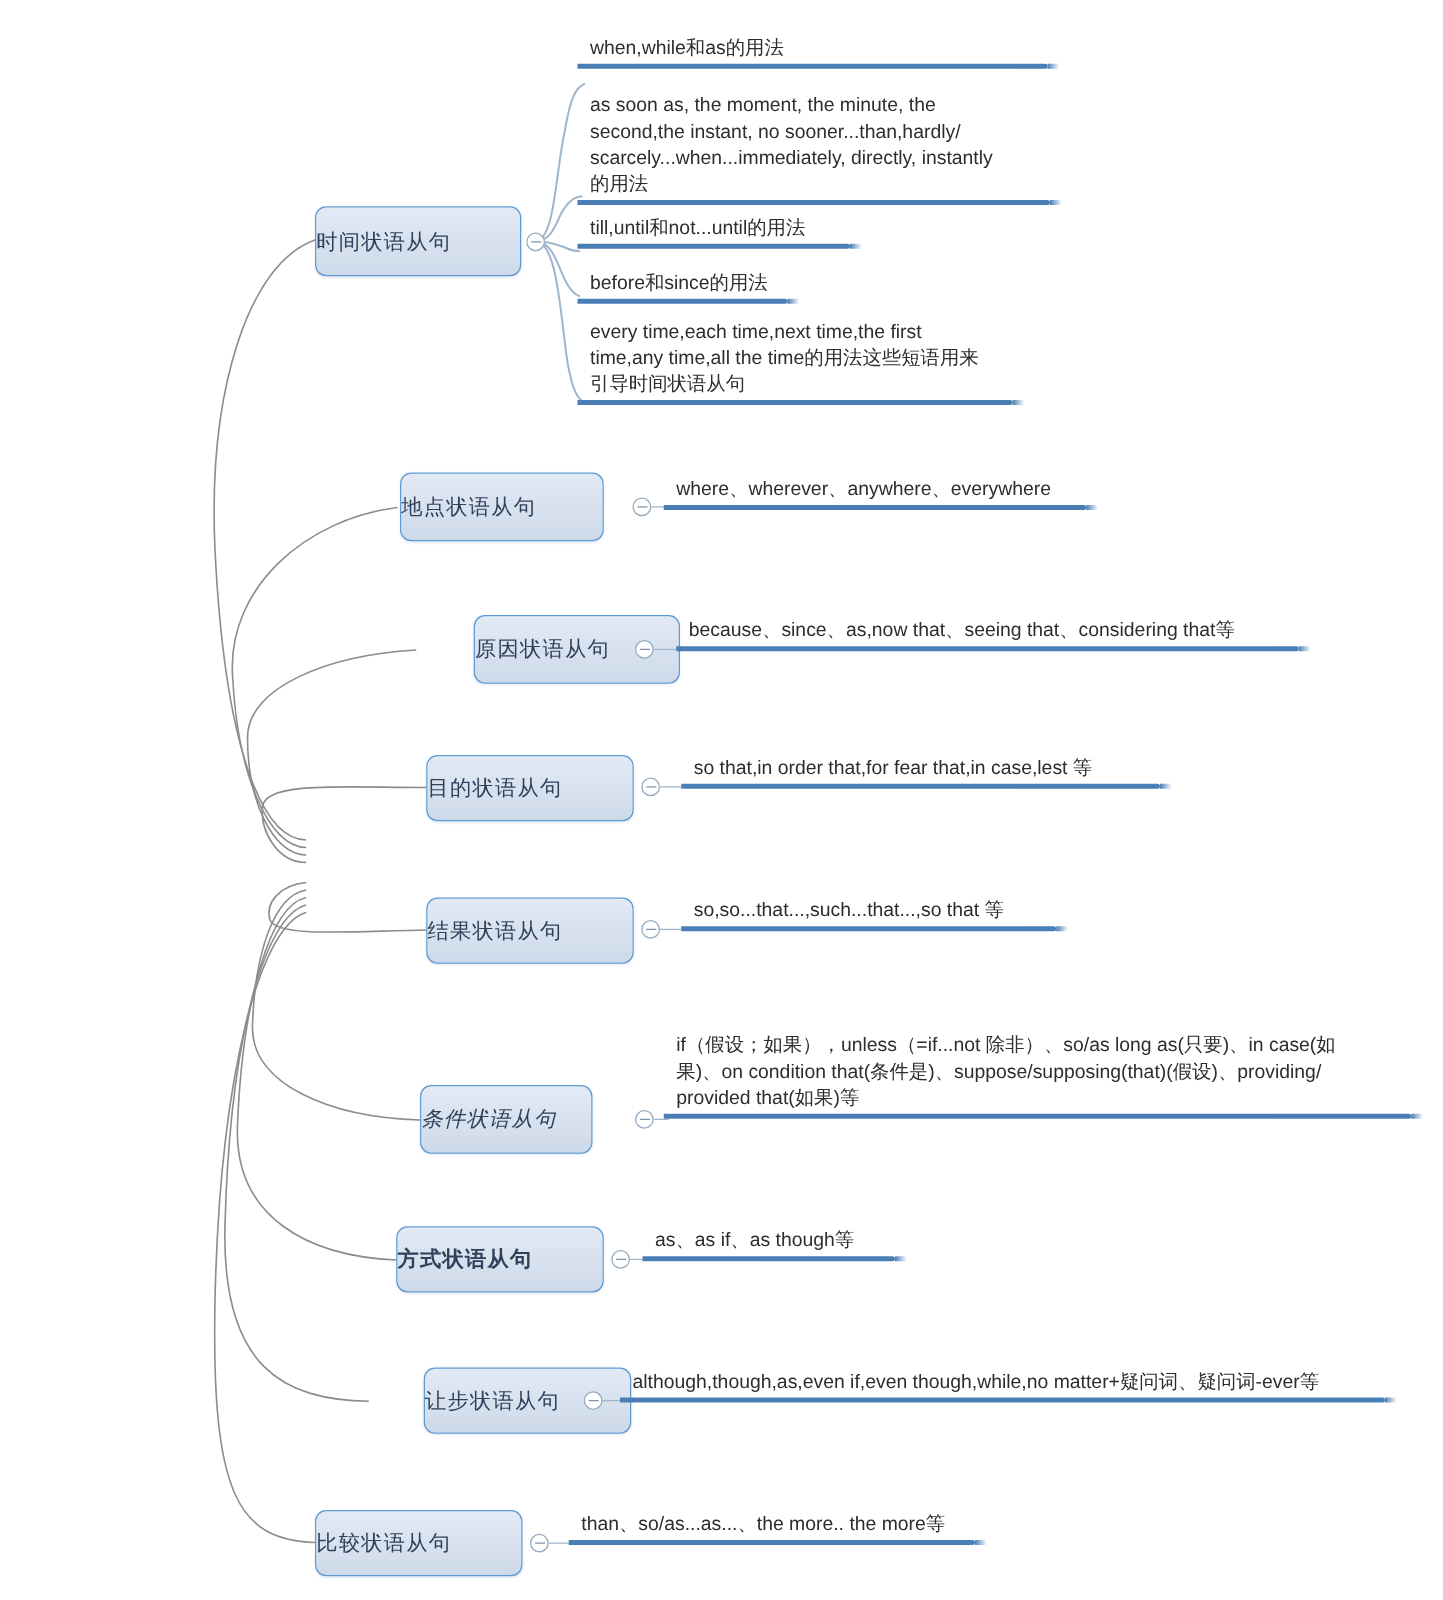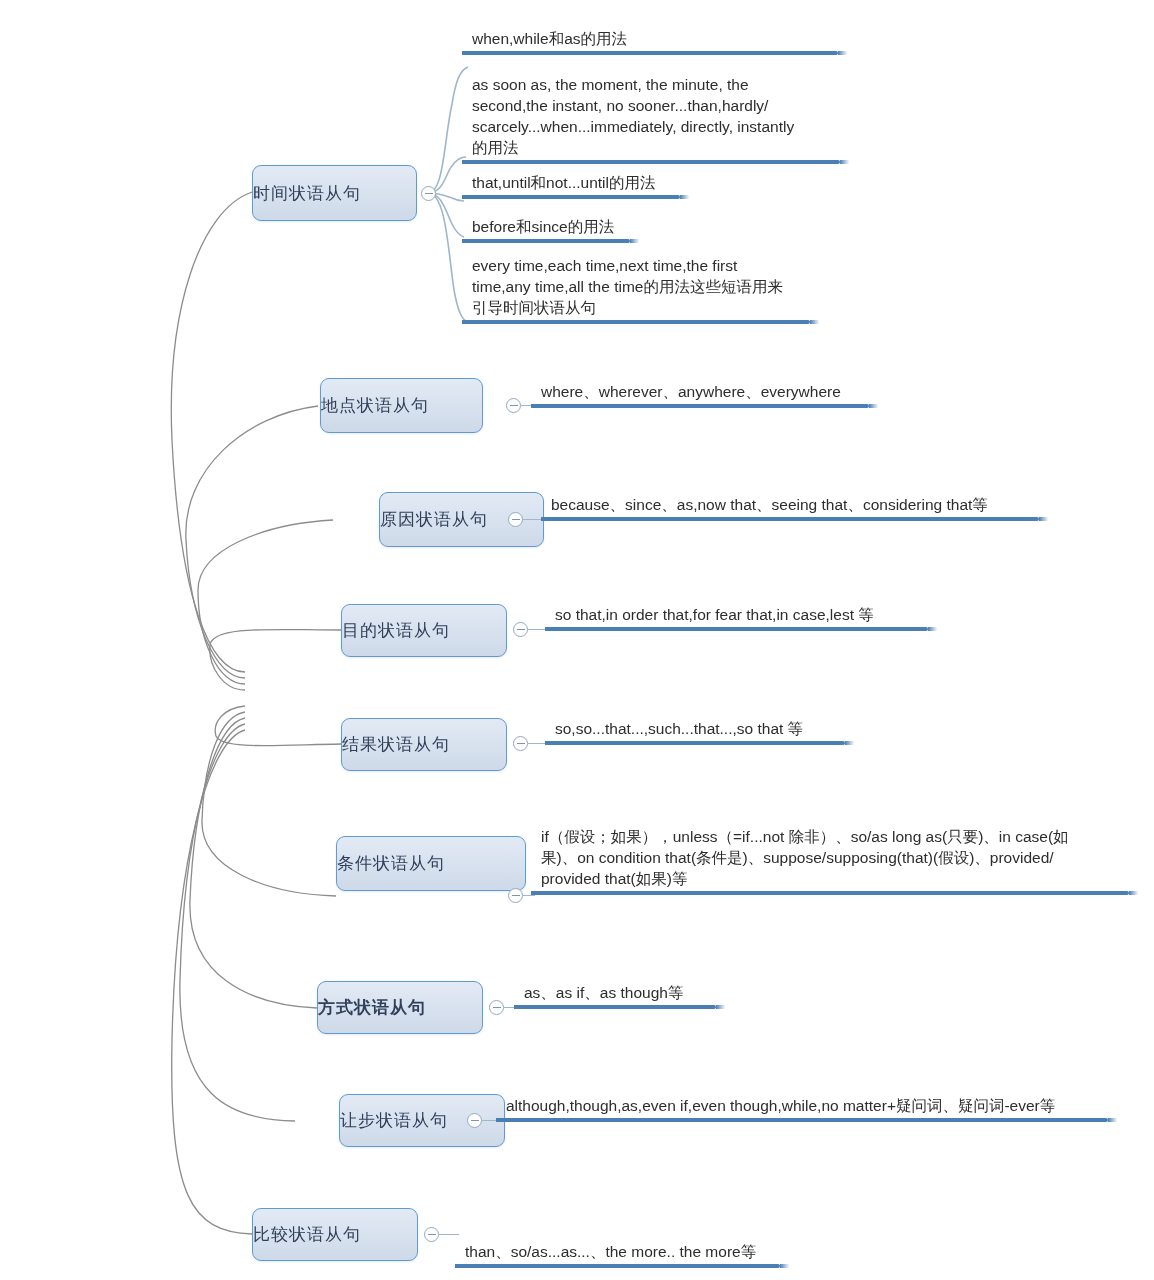--- a/index.html
+++ b/index.html
@@ -165,21 +165,21 @@
 
   <div class="leaf" style="left:462px; top:74px; width:380px;">
     <div class="leaf-text">as soon as, the moment, the minute, the
 second,the instant, no sooner...than,hardly/
 scarcely...when...immediately, directly, instantly
 的用法</div>
     <div class="leaf-bar" style="width:378px;"></div>
   </div>
 
   <div class="leaf" style="left:462px; top:172px; width:220px;">
-    <div class="leaf-text">that,until和not...until的用法</div>
+    <div class="leaf-text">till,until和not...until的用法</div>
     <div class="leaf-bar" style="width:218px;"></div>
   </div>
 
   <div class="leaf" style="left:462px; top:216px; width:170px;">
     <div class="leaf-text">before和since的用法</div>
     <div class="leaf-bar" style="width:168px;"></div>
   </div>
 
   <div class="leaf" style="left:462px; top:255px; width:350px;">
     <div class="leaf-text">every time,each time,next time,the first
@@ -221,28 +221,28 @@
   <div class="branch-node" style="left:341px; top:718px; width:166px; height:53px;">
     <span class="branch-label">结果状语从句</span>
   </div>
   <div class="toggle" style="left:513px; top:736px;"></div>
   <div class="stub" style="left:528px; top:743px; width:20px;"></div>
   <div class="leaf" style="left:545px; top:718px; width:302px;">
     <div class="leaf-text">so,so...that...,such...that...,so that 等</div>
     <div class="leaf-bar" style="width:300px;"></div>
   </div>
 
-  <div class="branch-node" style="left:336px; top:836px; width:190px; height:55px;">
+  <div class="branch-node" style="left:336px; top:868px; width:138px; height:55px;font-style:italic;">
     <span class="branch-label">条件状语从句</span>
   </div>
   <div class="toggle" style="left:508px; top:888px;"></div>
   <div class="stub" style="left:523px; top:895px; width:12px;"></div>
   <div class="leaf" style="left:531px; top:826px; width:600px;">
     <div class="leaf-text">if（假设；如果），unless（=if...not 除非）、so/as long as(只要)、in case(如
-果)、on condition that(条件是)、suppose/supposing(that)(假设)、provided/
+果)、on condition that(条件是)、suppose/supposing(that)(假设)、providing/
 provided that(如果)等</div>
     <div class="leaf-bar" style="width:598px;"></div>
   </div>
 
   <div class="branch-node" style="left:317px; top:981px; width:166px; height:53px;font-weight:bold;">
     <span class="branch-label">方式状语从句</span>
   </div>
   <div class="toggle" style="left:489px; top:1000px;"></div>
   <div class="stub" style="left:504px; top:1007px; width:14px;"></div>
   <div class="leaf" style="left:514px; top:982px; width:204px;">
@@ -258,18 +258,18 @@
   <div class="leaf" style="left:496px; top:1095px; width:614px;">
     <div class="leaf-text">although,though,as,even if,even though,while,no matter+疑问词、疑问词-ever等</div>
     <div class="leaf-bar" style="width:612px;"></div>
   </div>
 
   <div class="branch-node" style="left:252px; top:1208px; width:166px; height:53px;">
     <span class="branch-label">比较状语从句</span>
   </div>
   <div class="toggle" style="left:424px; top:1227px;"></div>
   <div class="stub" style="left:439px; top:1234px; width:20px;"></div>
-  <div class="leaf" style="left:455px; top:1241px; width:327px;">
+  <div class="leaf" style="left:455px; top:1209px; width:327px;">
     <div class="leaf-text">than、so/as...as...、the more.. the more等</div>
     <div class="leaf-bar" style="width:325px;"></div>
   </div>
 
 </div>
 
 </body></html>

